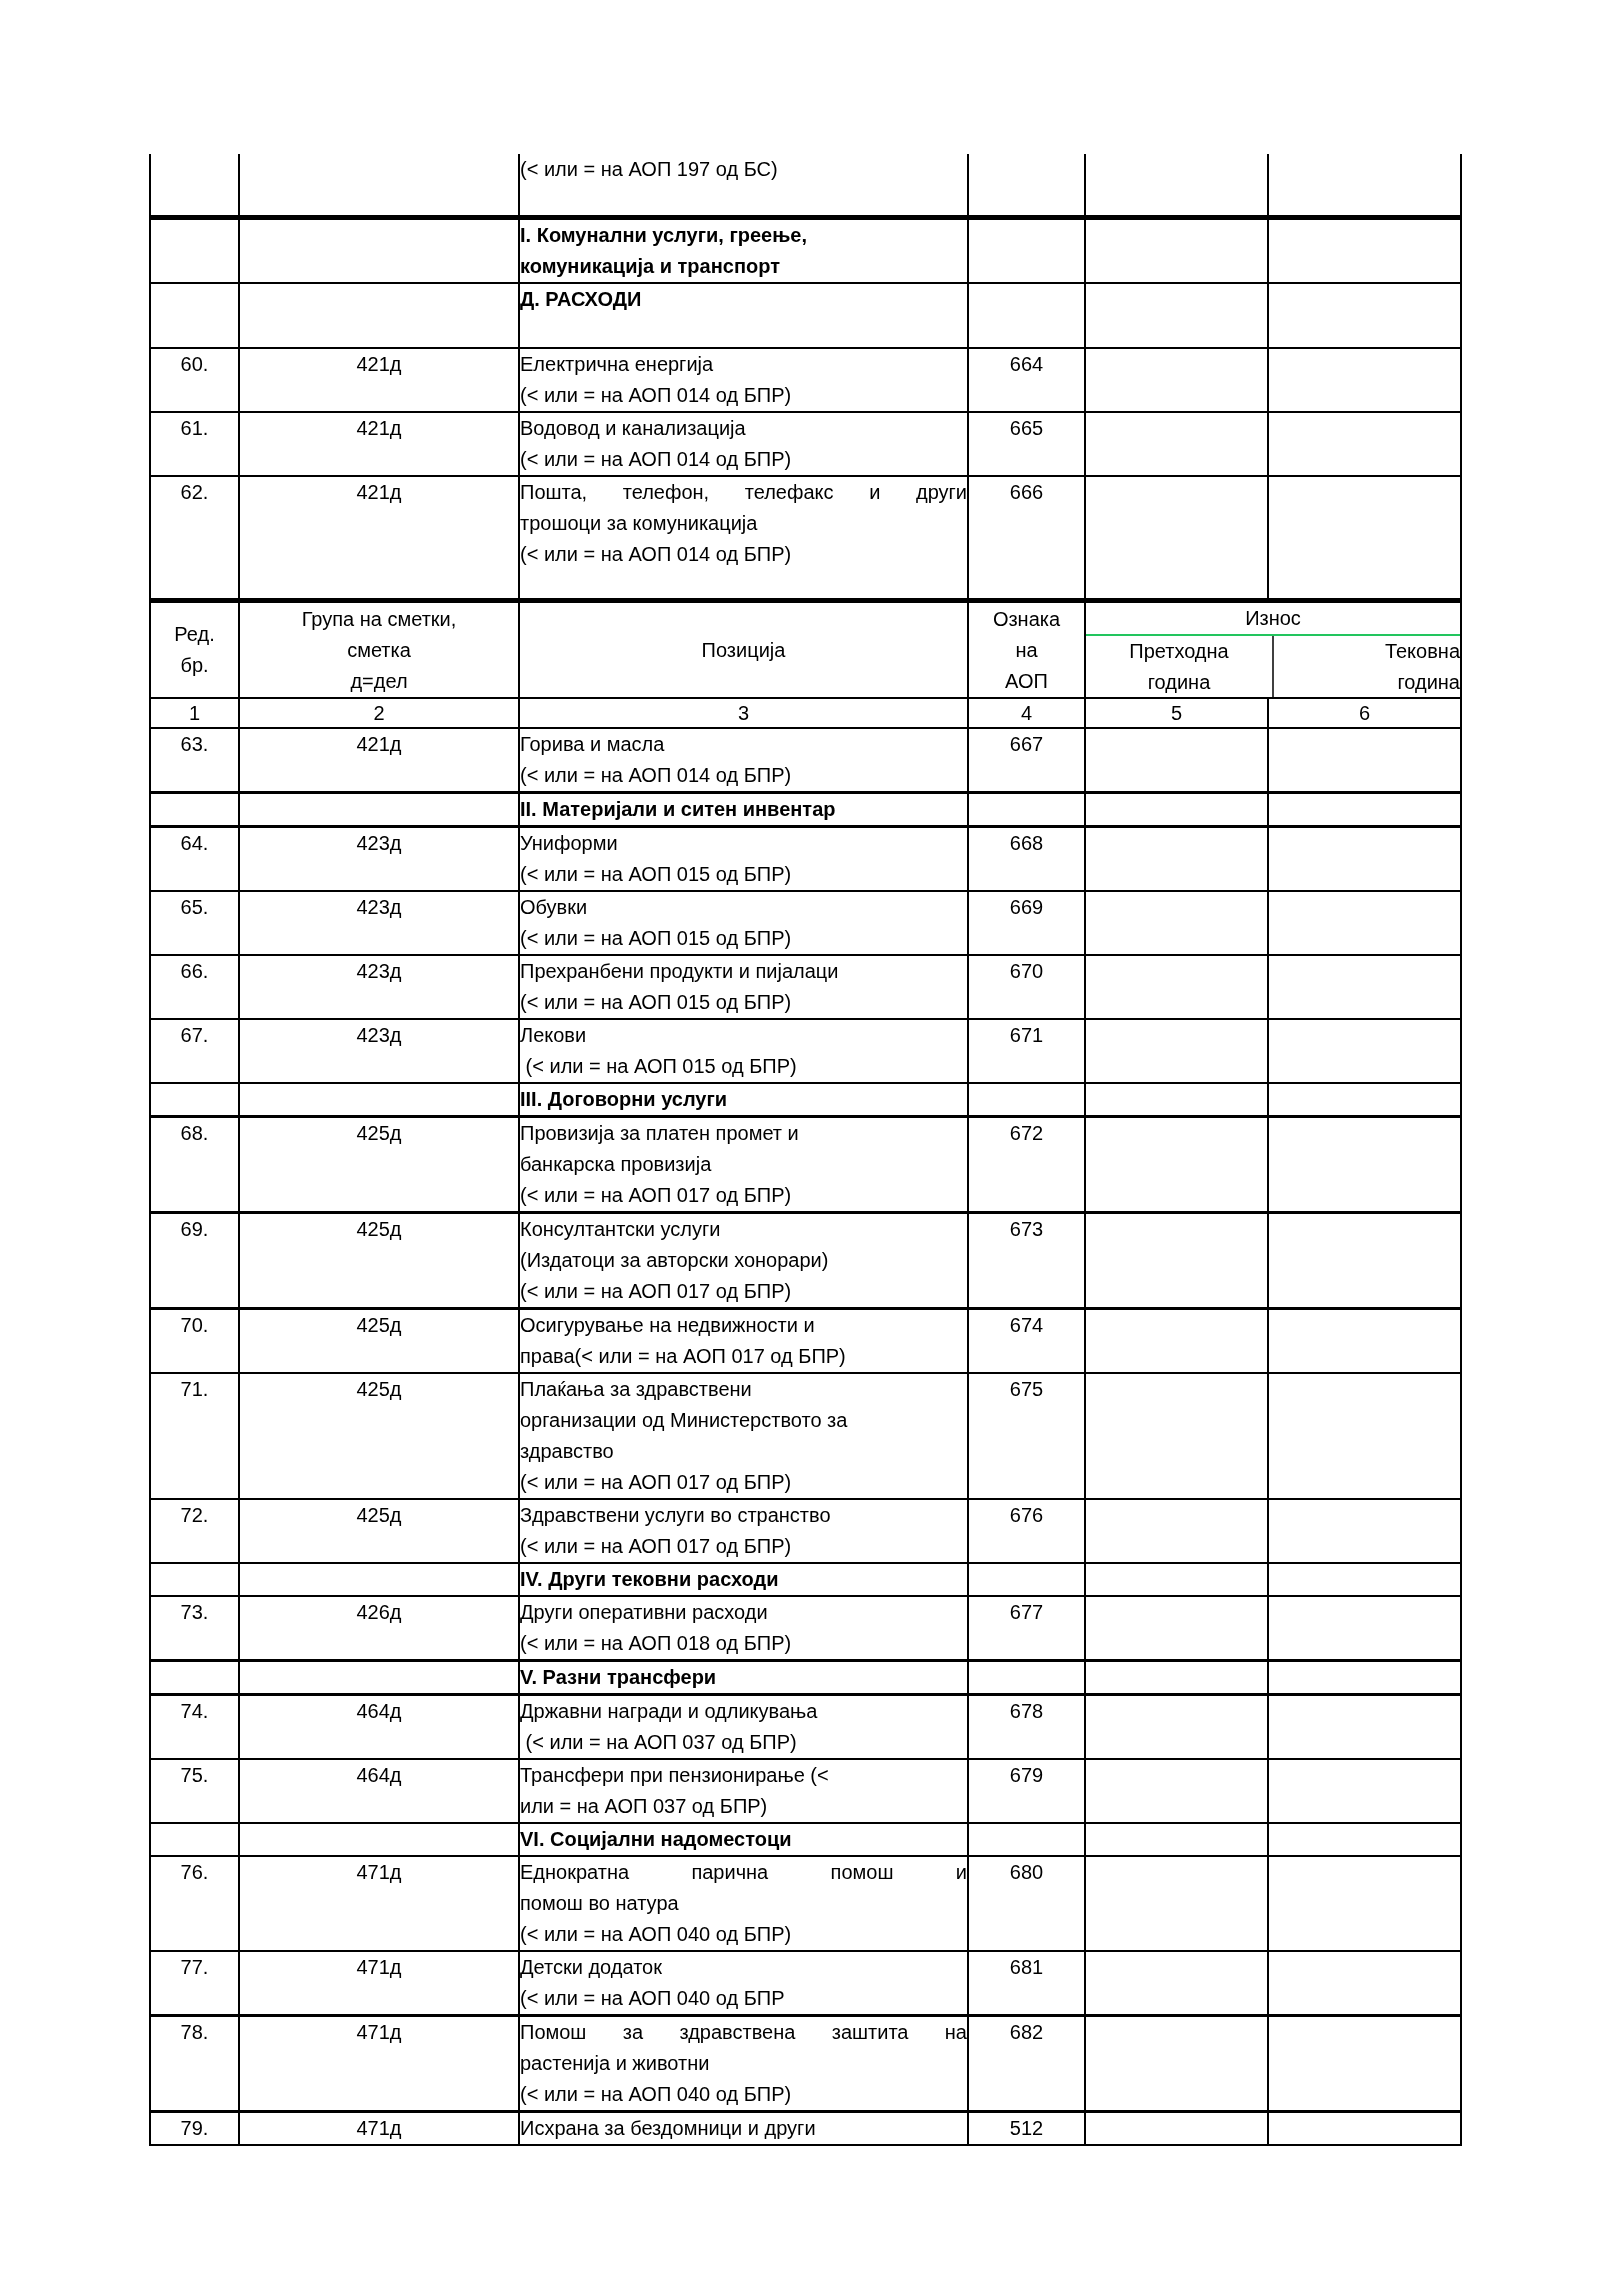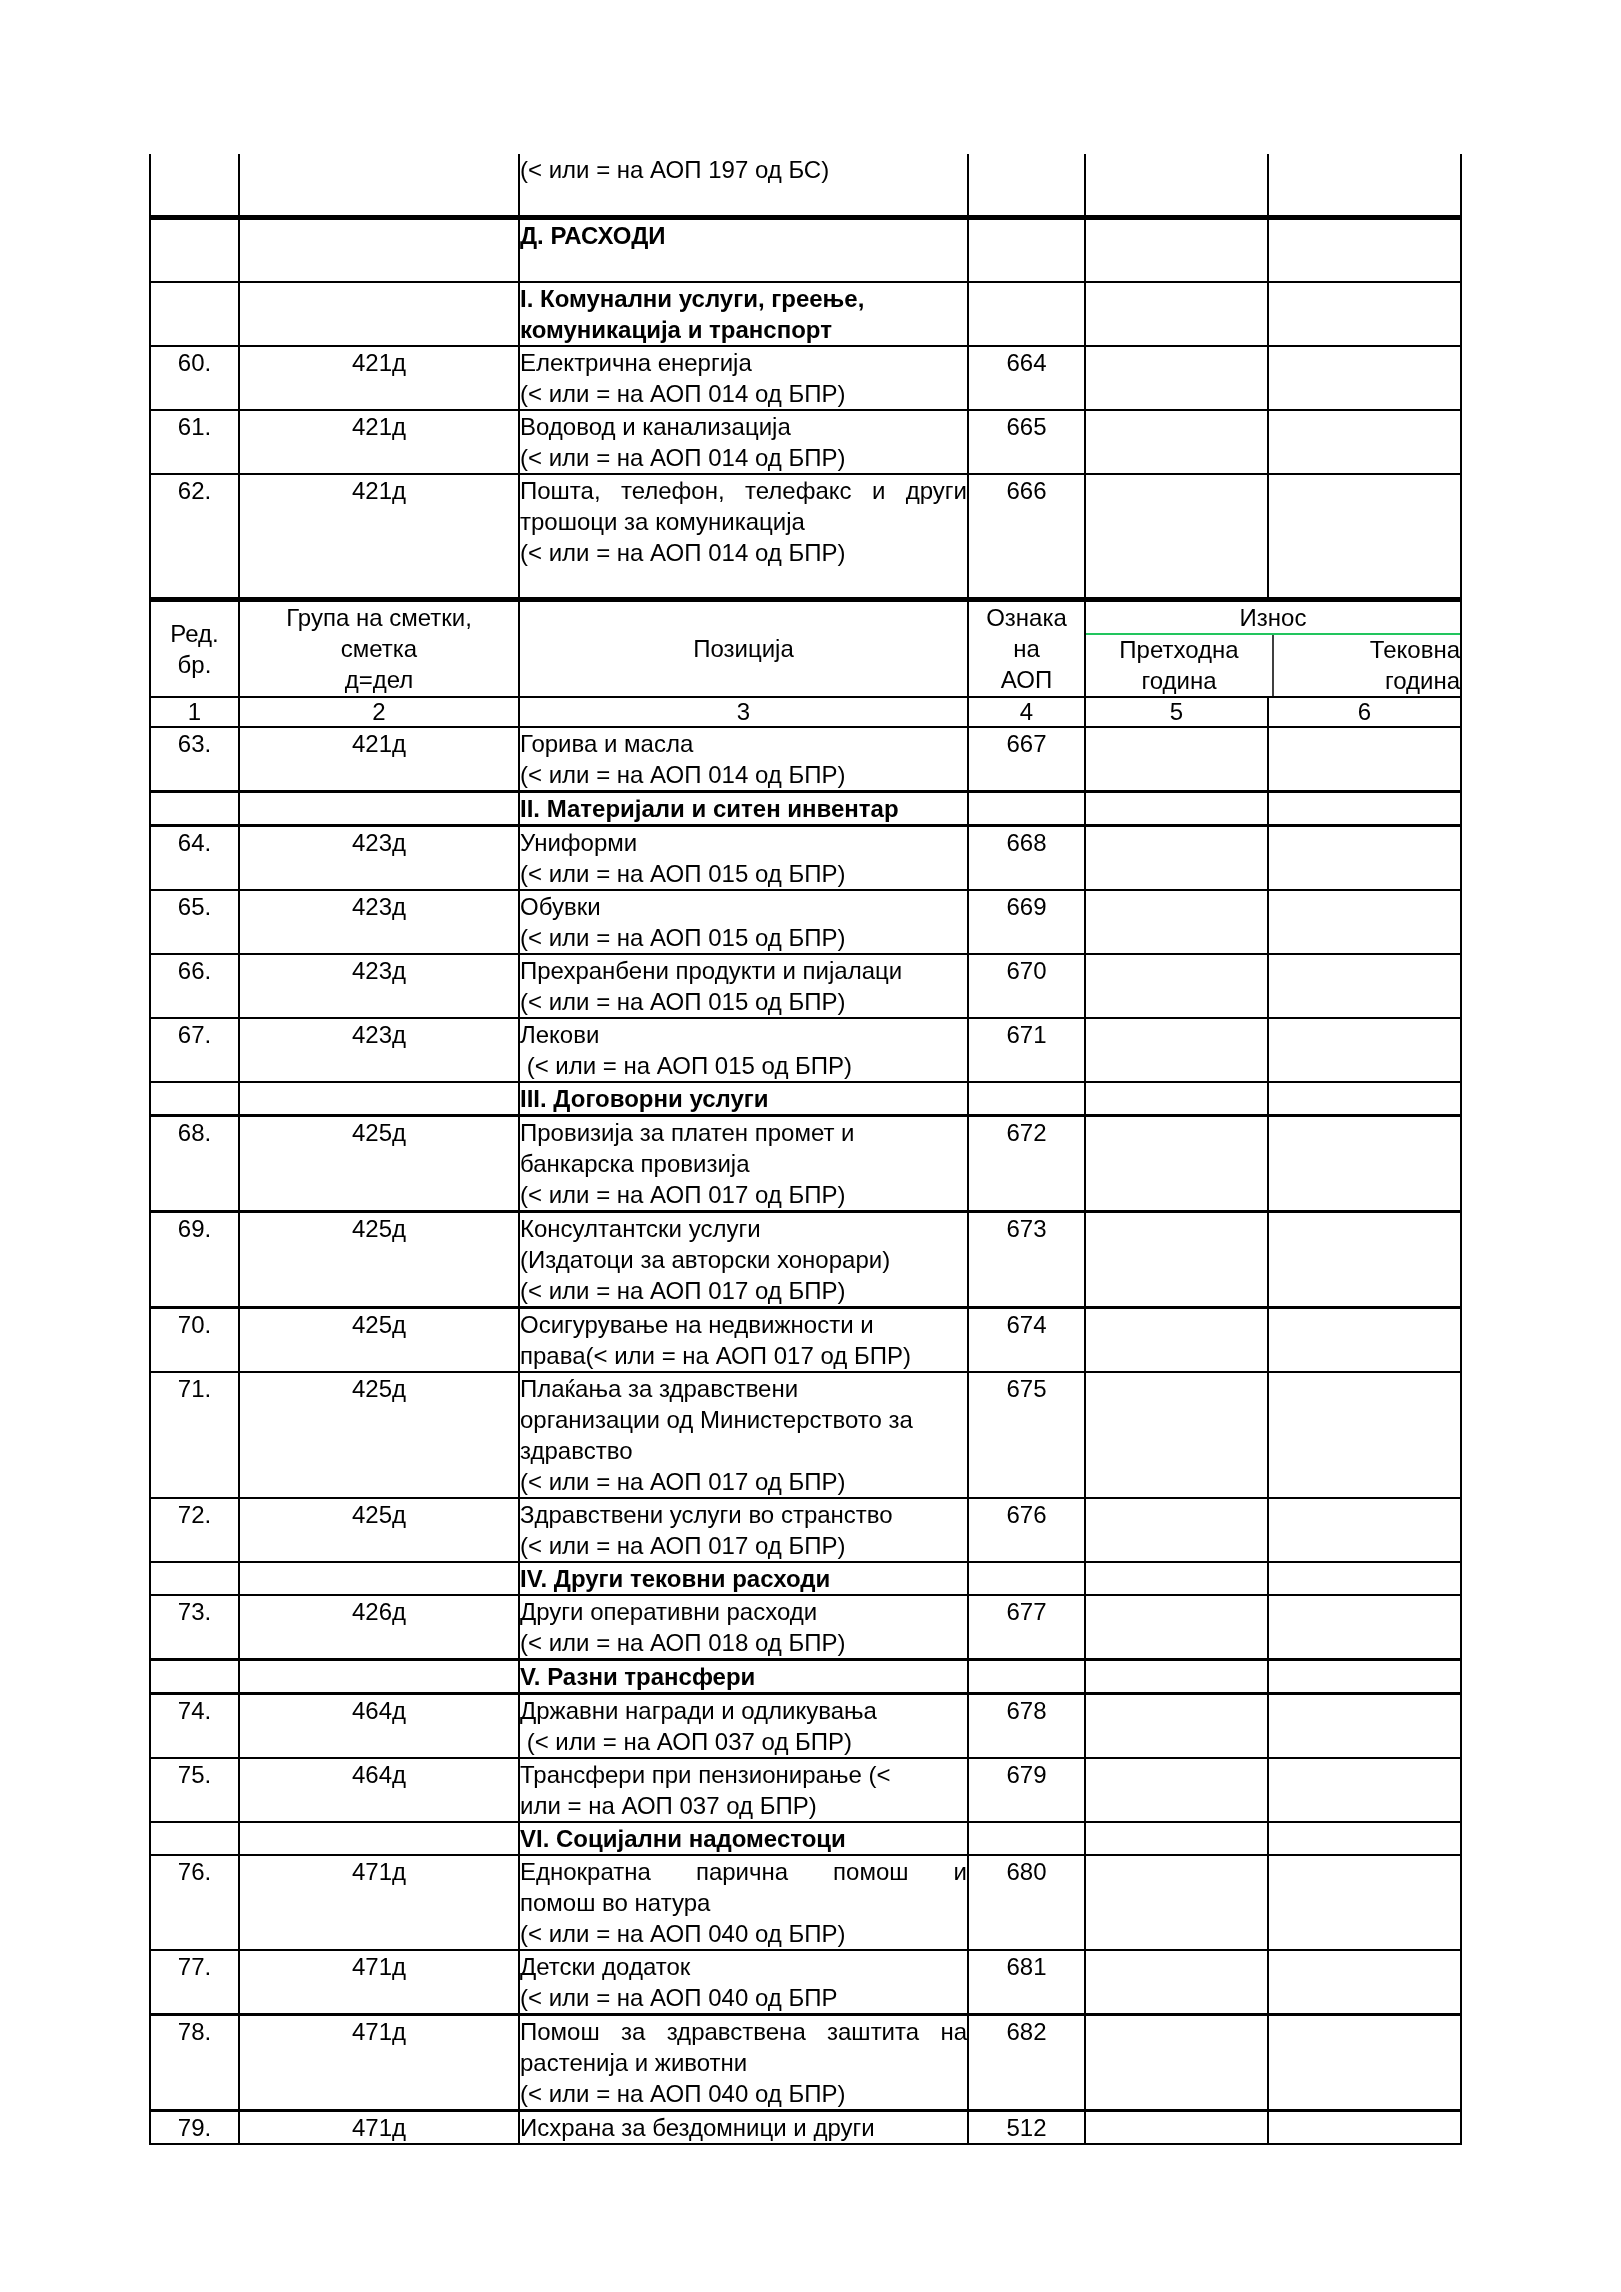--- a/index.html
+++ b/index.html
@@ -1,19 +1,19 @@
 <!DOCTYPE html>
 <html><head>
 <meta charset="utf-8">
 <style>
   html,body { margin:0; padding:0; background:#888; }
   .page {
     position:relative; width:1621px; height:2293px; background:#ffffff;
     font-family:"Liberation Sans","DejaVu Sans",sans-serif;
-    font-size:24px; line-height:31px; color:#000;
+    font-size:20px; line-height:31px; color:#000;
     margin:0 auto; overflow:hidden;
   }
   table.doc {
     position:absolute; left:149px; top:154px;
     border-collapse:collapse; table-layout:fixed;
   }
   table.doc td {
     border:2px solid #000; padding:0; vertical-align:top;
     overflow:hidden; word-wrap:normal;
   }
@@ -56,35 +56,35 @@
         <tr class="b-heavy r-first" style="height: 63px;">
           <td class="c1"></td>
           <td class="c2"></td>
           <td class="c3">
             <div class="ln">(&lt; или = на АОП 197 од БС)</div>
           </td>
           <td class="c4"></td>
           <td class="c5"></td>
           <td class="c6"></td>
         </tr>
-        <tr style="height: 65px;">
-          <td class="c1"></td>
-          <td class="c2"></td>
-          <td class="c3 title-cell">Д. РАСХОДИ</td>
-          <td class="c4"></td>
-          <td class="c5"></td>
-          <td class="c6"></td>
-        </tr>
         <tr style="height: 63px;">
           <td class="c1"></td>
           <td class="c2"></td>
           <td class="c3 bold">
             <div class="ln">I. Комунални услуги, греење,</div>
             <div class="ln">комуникација и транспорт</div>
           </td>
+          <td class="c4"></td>
+          <td class="c5"></td>
+          <td class="c6"></td>
+        </tr>
+        <tr style="height: 65px;">
+          <td class="c1"></td>
+          <td class="c2"></td>
+          <td class="c3 title-cell">Д. РАСХОДИ</td>
           <td class="c4"></td>
           <td class="c5"></td>
           <td class="c6"></td>
         </tr>
         <tr style="height: 63px;">
           <td class="c1">60.</td>
           <td class="c2 v-bottom">421д</td>
           <td class="c3">
             <div class="ln">Електрична енергија</div>
             <div class="ln">(&lt; или = на АОП 014 од БПР)</div>

